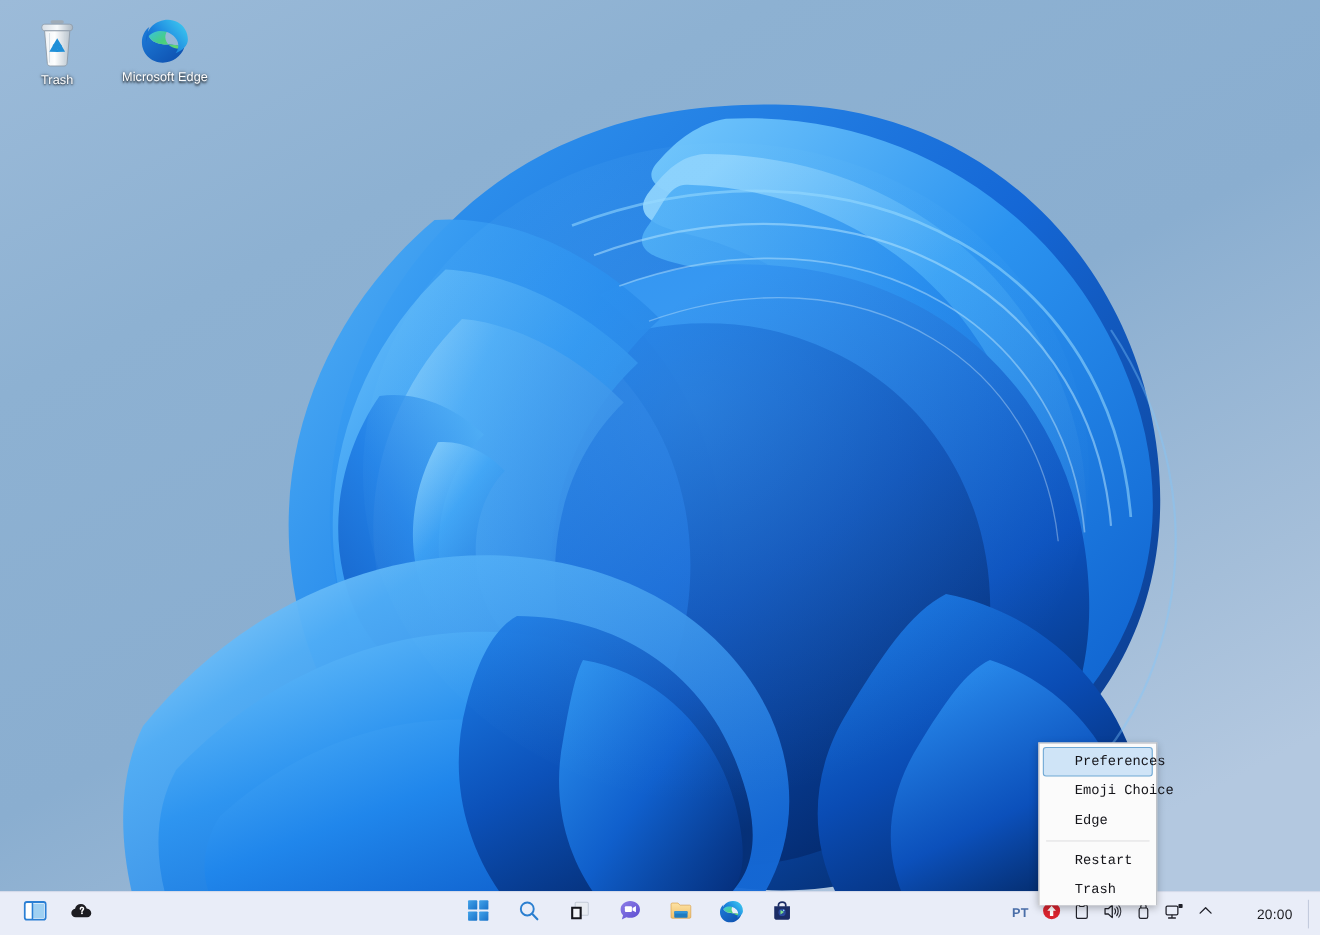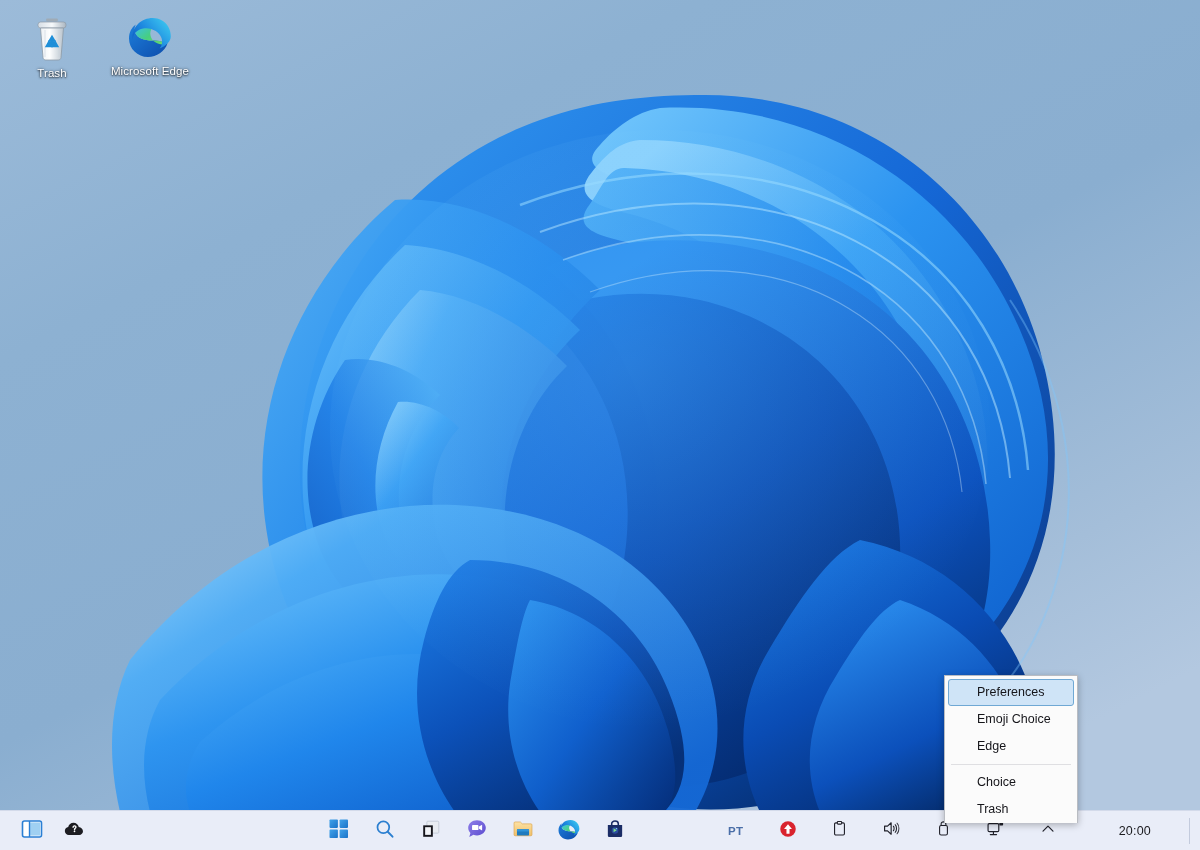--- a/index.html
+++ b/index.html
@@ -75,21 +75,21 @@
   #tb-center {
     flex: 1;
     display: flex;
     align-items: center;
     justify-content: center;
     gap: 18px;
   }
   #tb-right {
     display: flex;
     align-items: center;
-    gap: 28px;
+    gap: 4px;
     padding-right: 10px;
     height: 100%;
   }
   .tb-btn {
     width: 28px;
     height: 28px;
     display: flex;
     align-items: center;
     justify-content: center;
     border-radius: 4px;
@@ -125,28 +125,29 @@
     height: 26px;
     background: #c3cbdd;
     margin-left: 2px;
   }
 
   
   #ctx-menu {
     position: absolute;
     left: 944px;
     top: 675px;
-    width: 134px;
+    width: 108px;
     background: #fbfbfb;
     border: 1px solid #b9bcc2;
     border-bottom: none;
     box-shadow: 0 2px 7px rgba(0,0,0,.28);
     padding: 3px 0 0 0;
     box-sizing: border-box;
     z-index: 40;
+    font-family: Liberation Mono, monospace;
   }
   .ctx-item {
     font-size: 12.5px;
     color: #15151a;
     padding: 5px 6px 5px 28px;
     line-height: 15px;
     cursor: default;
     white-space: nowrap;
     box-sizing: border-box;
     margin: 0 3px;
@@ -356,21 +357,21 @@
       </svg>
     </div>
     <div class="dlabel">Trash</div>
   </div>
 
   <div id="ctx-menu">
     <div class="ctx-item selected">Preferences</div>
     <div class="ctx-item">Emoji Choice</div>
     <div class="ctx-item">Edge</div>
     <div class="ctx-sep"></div>
-    <div class="ctx-item">Choice</div>
+    <div class="ctx-item">Restart</div>
     <div class="ctx-item">Trash</div>
   </div>
 
   <div id="taskbar">
 
     <div id="tb-left">
       <div class="tb-btn">
         <span>
           <svg width="22" height="22" viewBox="0 0 22 22" xmlns="http://www.w3.org/2000/svg">
             <rect x="1.5" y="3" width="19" height="16" rx="2" fill="#ffffff" stroke="#2a7fd4" stroke-width="1.6"></rect>

